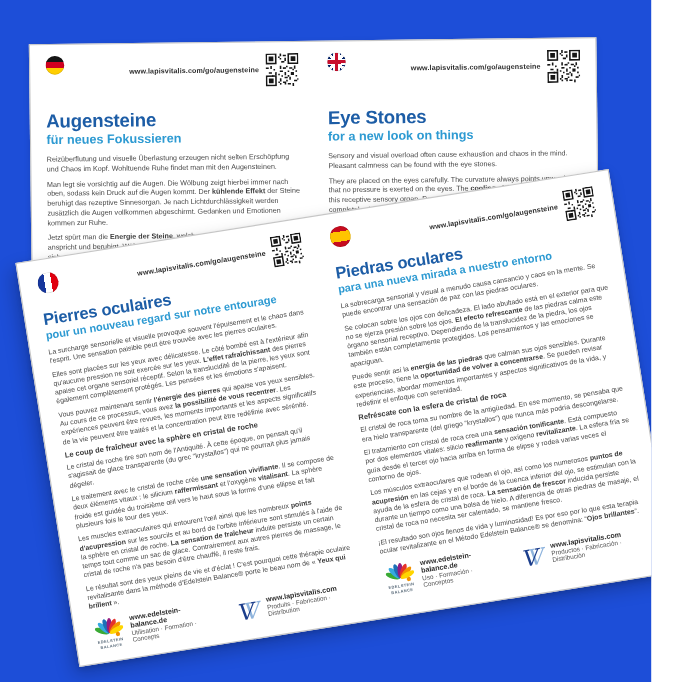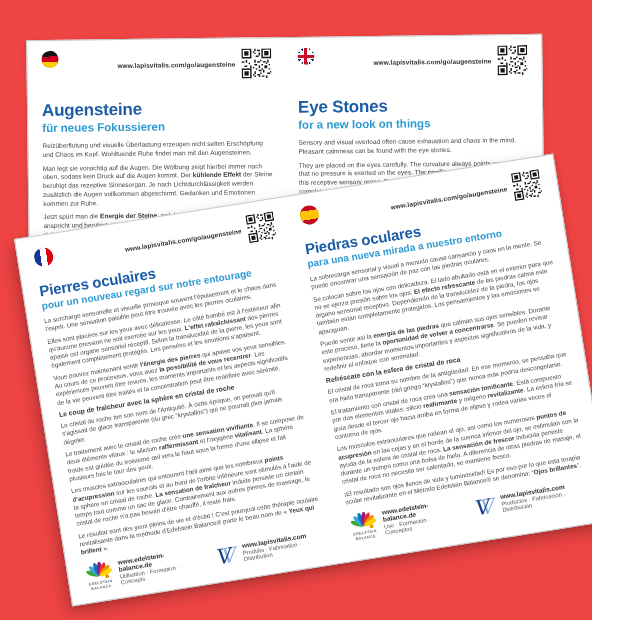--- a/index.html
+++ b/index.html
@@ -1,16 +1,16 @@
 <!DOCTYPE html>
 <html><head>
 <meta charset="utf-8">
 <style>
   html,body{margin:0;padding:0;background:#fff;}
-  .stage{position:relative;width:592px;height:620px;overflow:hidden;background:#ef4444;
+  .stage{position:relative;width:592px;height:620px;overflow:hidden;background:#1d4ed8;
          font-family:"Liberation Sans", sans-serif;}
   .sheet{position:absolute;background:#fff;border:1px solid #c6c6c6;box-sizing:border-box;
          display:flex;gap:26px;}
   .sheet.back{left:28px;top:37px;width:516px;height:300px;padding:10px 14px;
               transform:rotate(-0.7deg);box-shadow:0 2px 6px rgba(0,0,0,.13);}
   .sheet.front{left:14px;top:239px;width:546px;height:372px;padding:12px 16px;
                transform:rotate(-9deg);transform-origin:0 0;
                box-shadow:-5px 7px 16px rgba(0,0,0,.22), 0 2px 5px rgba(0,0,0,.12);}
   .col{flex:1;min-width:0;position:relative;overflow:hidden;}
   .col-head{display:flex;align-items:flex-start;justify-content:space-between;}

